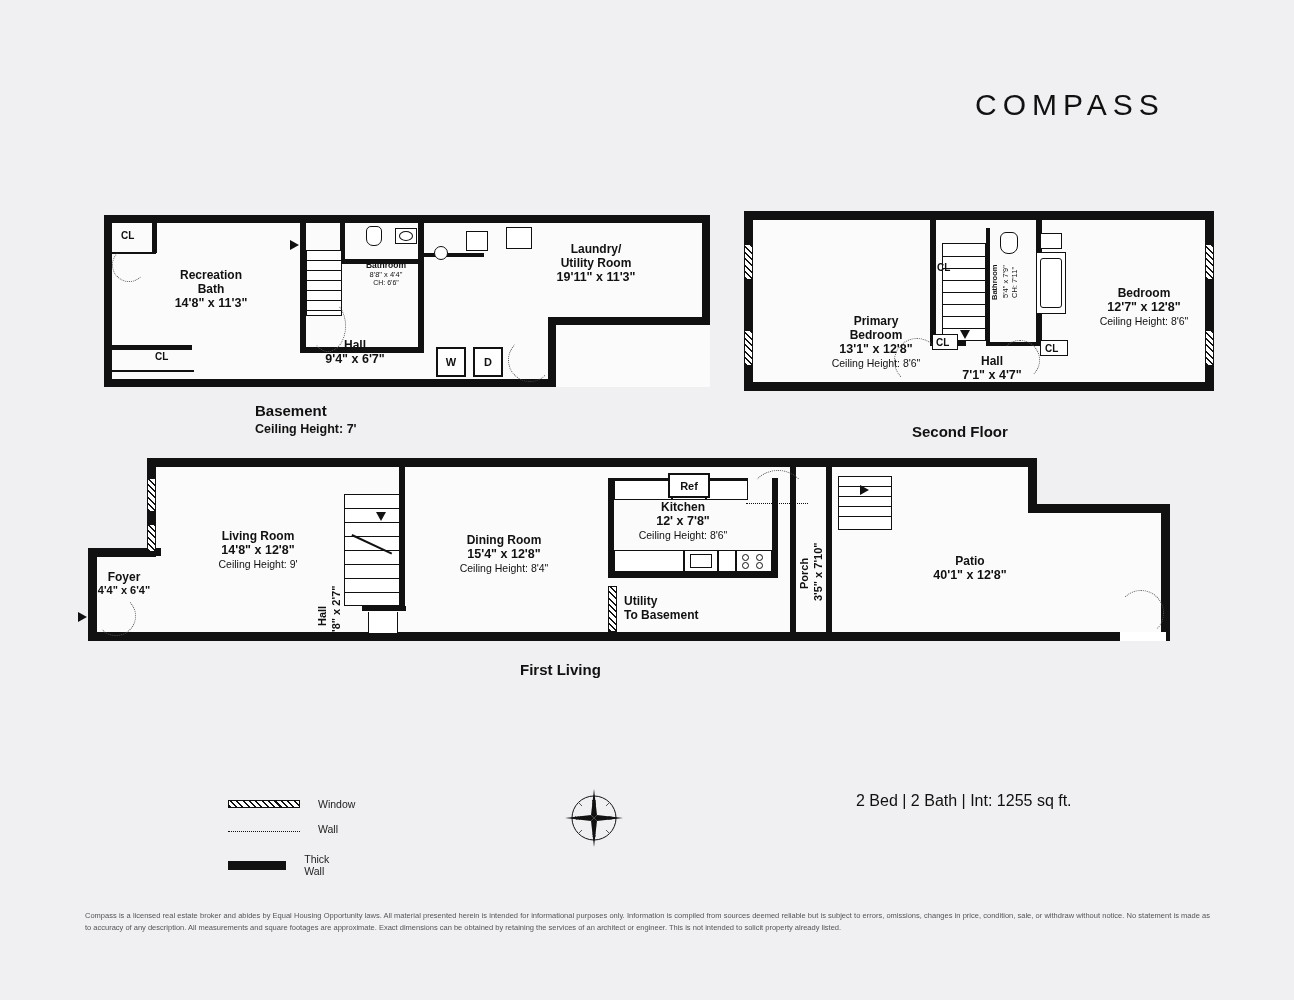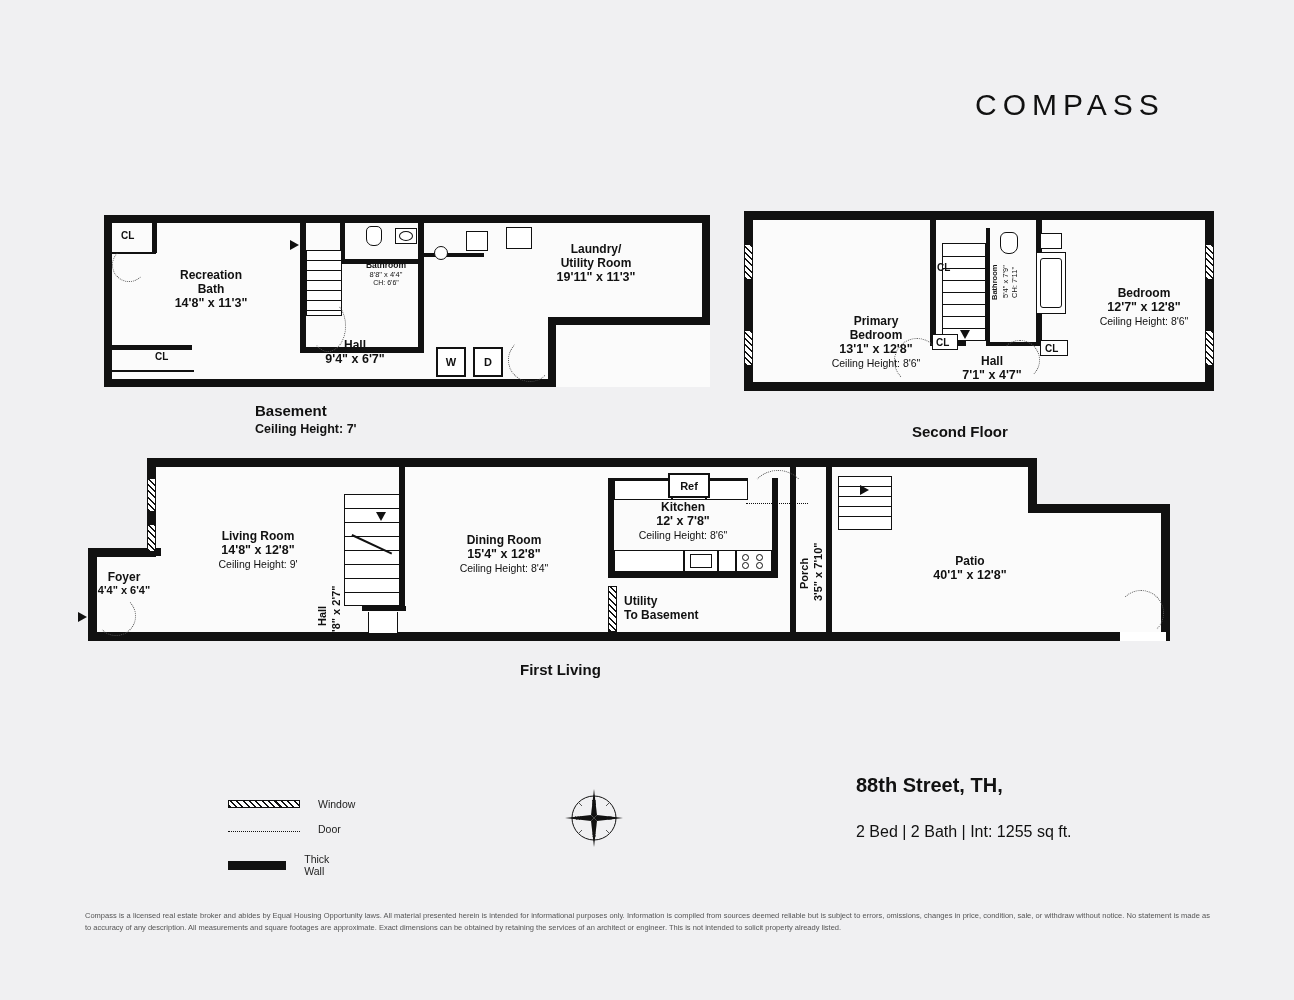--- a/index.html
+++ b/index.html
@@ -472,21 +472,21 @@
     <div class="floor-title" style="left:520px; top:660px; width:200px;">First Living</div>
   </div>
 
   <div class="legend">
     <div class="legend-row" style="left:228px; top:798px;">
       <span class="legend-swatch sw-window"></span>
       <span>Window</span>
     </div>
     <div class="legend-row" style="left:228px; top:823px;">
       <span class="legend-swatch sw-door"></span>
-      <span>Door</span>
+      <span>Wall</span>
     </div>
     <div class="legend-row" style="left:228px; top:853px;">
       <span class="legend-swatch sw-wall"></span>
       <span>Thick Wall</span>
     </div>
   </div>
 
   <div class="compass-rose">
     <svg width="62" height="62" viewBox="0 0 62 62">
       <circle cx="31" cy="31" r="22" fill="none" stroke="#111" stroke-width="1"></circle>
@@ -505,19 +505,18 @@
         <line x1="46" y1="46" x2="43" y2="43"></line>
       </g>
       <text x="31" y="18" font-size="7" text-anchor="middle" fill="#111" font-family="Liberation Sans, sans-serif">N</text>
       <text x="31" y="50" font-size="6" text-anchor="middle" fill="#111" font-family="Liberation Sans, sans-serif">S</text>
       <text x="47" y="33" font-size="6" text-anchor="middle" fill="#111" font-family="Liberation Sans, sans-serif">E</text>
       <text x="15" y="33" font-size="6" text-anchor="middle" fill="#111" font-family="Liberation Sans, sans-serif">W</text>
     </svg>
   </div>
 
   <div class="addr">
-    <div class="l1">88th Street, TH,</div>
     <div class="stats">2 Bed | 2 Bath | Int: 1255 sq ft.</div>
   </div>
 
   <div class="footer">Compass is a licensed real estate broker and abides by Equal Housing Opportunity laws. All material presented herein is intended for informational purposes only. Information is compiled from sources deemed reliable but is subject to errors, omissions, changes in price, condition, sale, or withdraw without notice. No statement is made as to accuracy of any description. All measurements and square footages are approximate. Exact dimensions can be obtained by retaining the services of an architect or engineer. This is not intended to solicit property already listed.</div>
 
 </div>
 
 </body></html>

